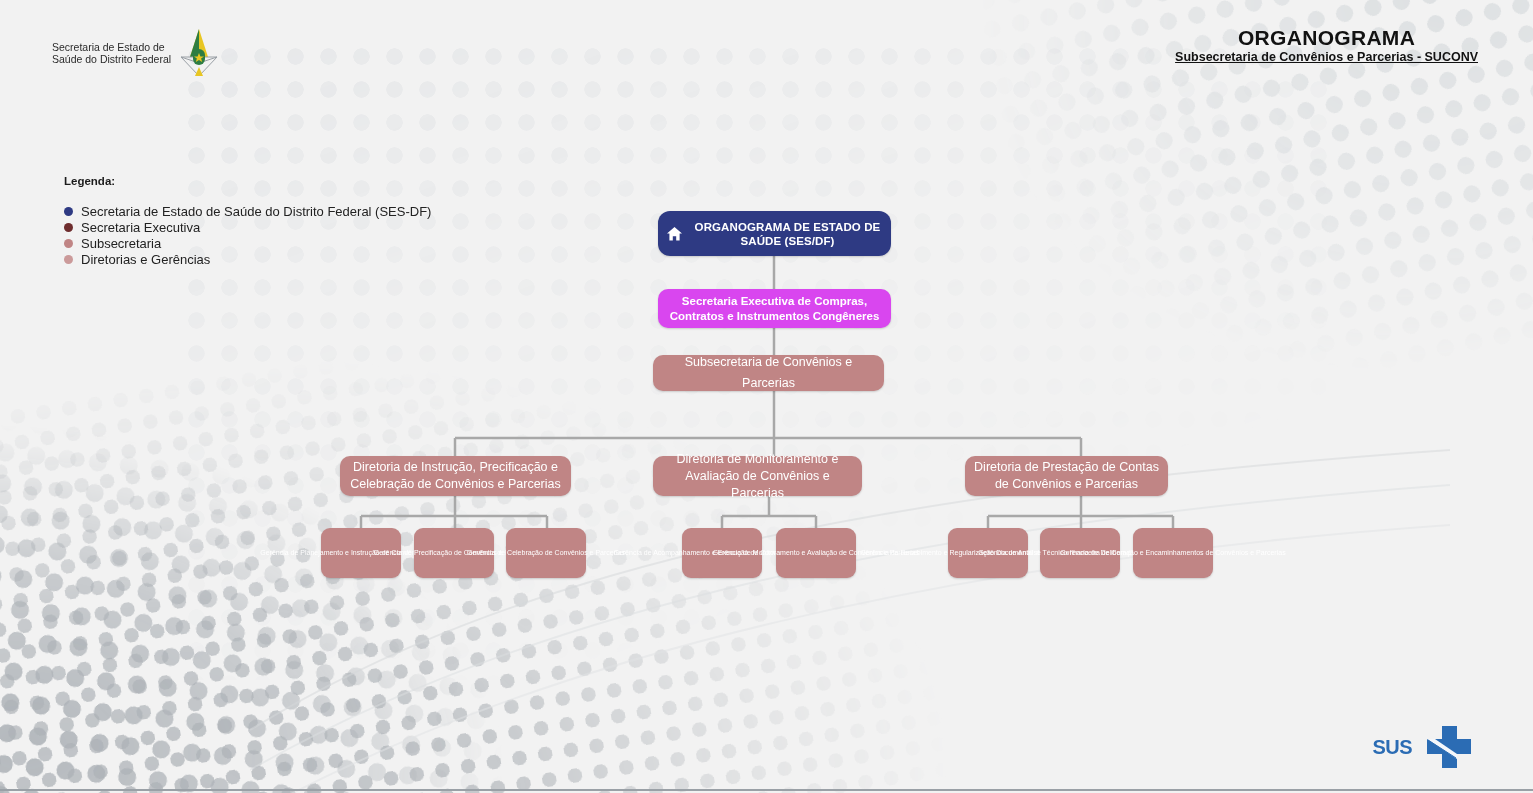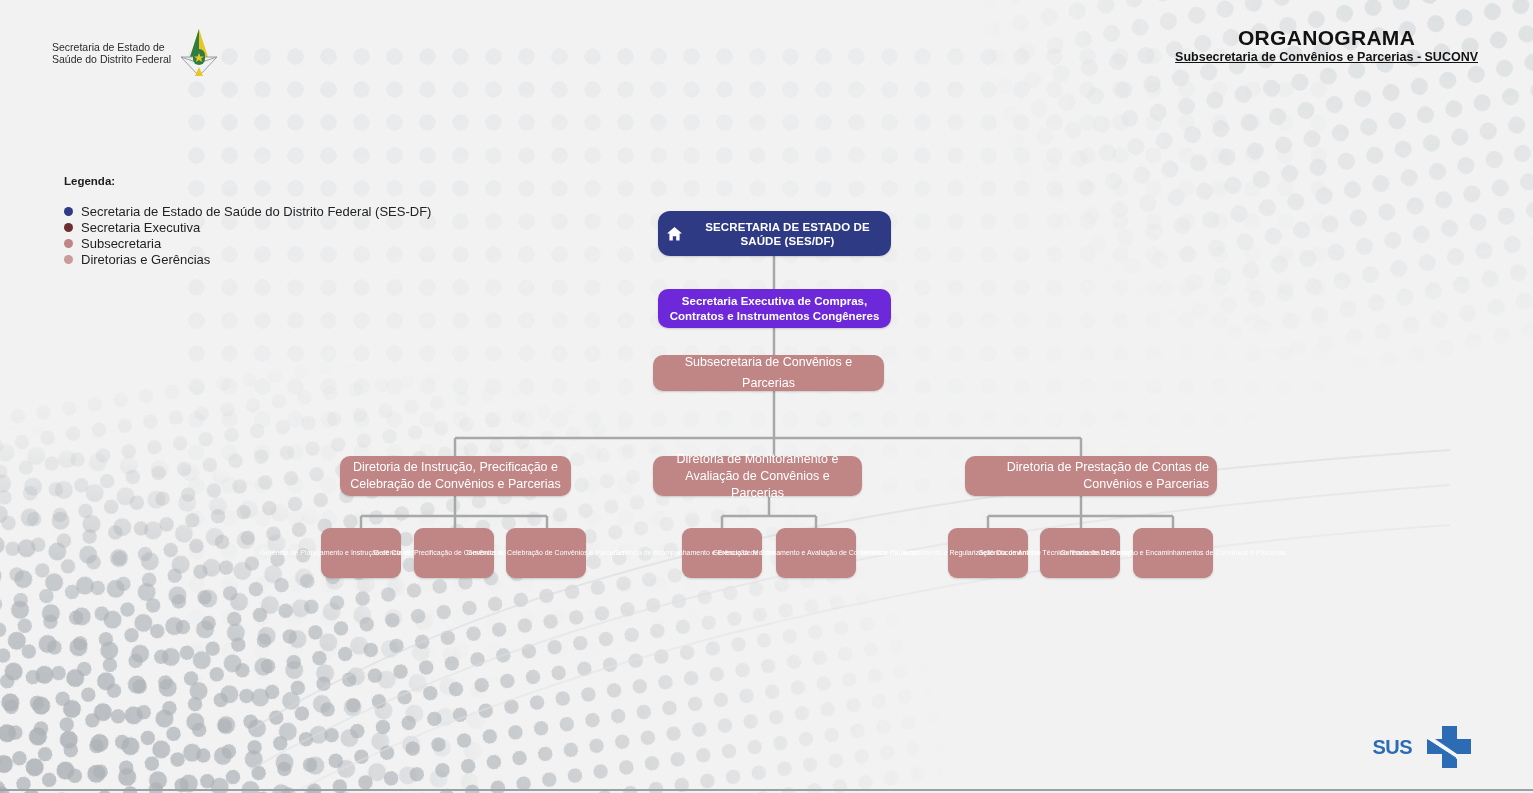--- a/index.html
+++ b/index.html
@@ -183,21 +183,21 @@
   .node.level-root {
     background: #2e3a83;
     font-size: 11.5px;
     font-weight: bold;
     border-radius: 12px;
     gap: 9px;
     letter-spacing: .1px;
     line-height: 14px;
   }
   .node.level-exec {
-    background: #6d28d9;
+    background: #d946ef;
     font-size: 11.5px;
     font-weight: bold;
     border-radius: 10px;
     line-height: 15px;
   }
   .node.level-sub {
     background: #c08585;
     font-size: 12.5px;
     border-radius: 10px;
     line-height: 21px;
@@ -326,38 +326,38 @@
         <line x1="988" y1="516" x2="988" y2="528"></line>
         <line x1="1081" y1="516" x2="1081" y2="528"></line>
         <line x1="1173" y1="516" x2="1173" y2="528"></line>
       </g>
     </svg>
 
     <div class="node level-root" style="left:658px; top:211px; width:233px; height:45px;">
       <svg class="home-icon" width="17" height="16" viewBox="0 0 17 16">
         <path d="M8.5 1 L16 7.6 L13.6 7.6 L13.6 14.6 L10.2 14.6 L10.2 10.2 L6.8 10.2 L6.8 14.6 L3.4 14.6 L3.4 7.6 L1 7.6 Z" fill="#ffffff"></path>
       </svg>
-      <span class="node-label">SECRETARIA DE ESTADO DE SAÚDE (SES/DF)</span>
+      <span class="node-label">ORGANOGRAMA DE ESTADO DE SAÚDE (SES/DF)</span>
     </div>
 
     <div class="node level-exec" style="left:658px; top:289px; width:233px; height:39px;">
       <span class="node-label">Secretaria Executiva de Compras, Contratos e Instrumentos Congêneres</span>
     </div>
 
     <div class="node level-sub" style="left:653px; top:355px; width:231px; height:36px;">
       <span class="node-label">Subsecretaria de Convênios e Parcerias</span>
     </div>
 
     <div class="node level-dir" style="left:340px; top:456px; width:231px; height:40px;">
       <span class="node-label">Diretoria de Instrução, Precificação e Celebração de Convênios e Parcerias</span>
     </div>
     <div class="node level-dir" style="left:653px; top:456px; width:209px; height:40px;">
       <span class="node-label">Diretoria de Monitoramento e Avaliação de Convênios e Parcerias</span>
     </div>
-    <div class="node level-dir" style="left:965px; top:456px; width:252px; height:40px;text-align:right;">
+    <div class="node level-dir" style="left:965px; top:456px; width:203px; height:40px;">
       <span class="node-label">Diretoria de Prestação de Contas de Convênios e Parcerias</span>
     </div>
 
     <div class="node level-ger" style="left:321px; top:528px; width:80px; height:50px;">
       <span class="node-label">Gerência de Planejamento e Instrução de Convênios e Parcerias</span>
     </div>
     <div class="node level-ger" style="left:414px; top:528px; width:80px; height:50px;">
       <span class="node-label">Gerência de Precificação de Convênios e Parcerias</span>
     </div>
     <div class="node level-ger" style="left:506px; top:528px; width:80px; height:50px;">

